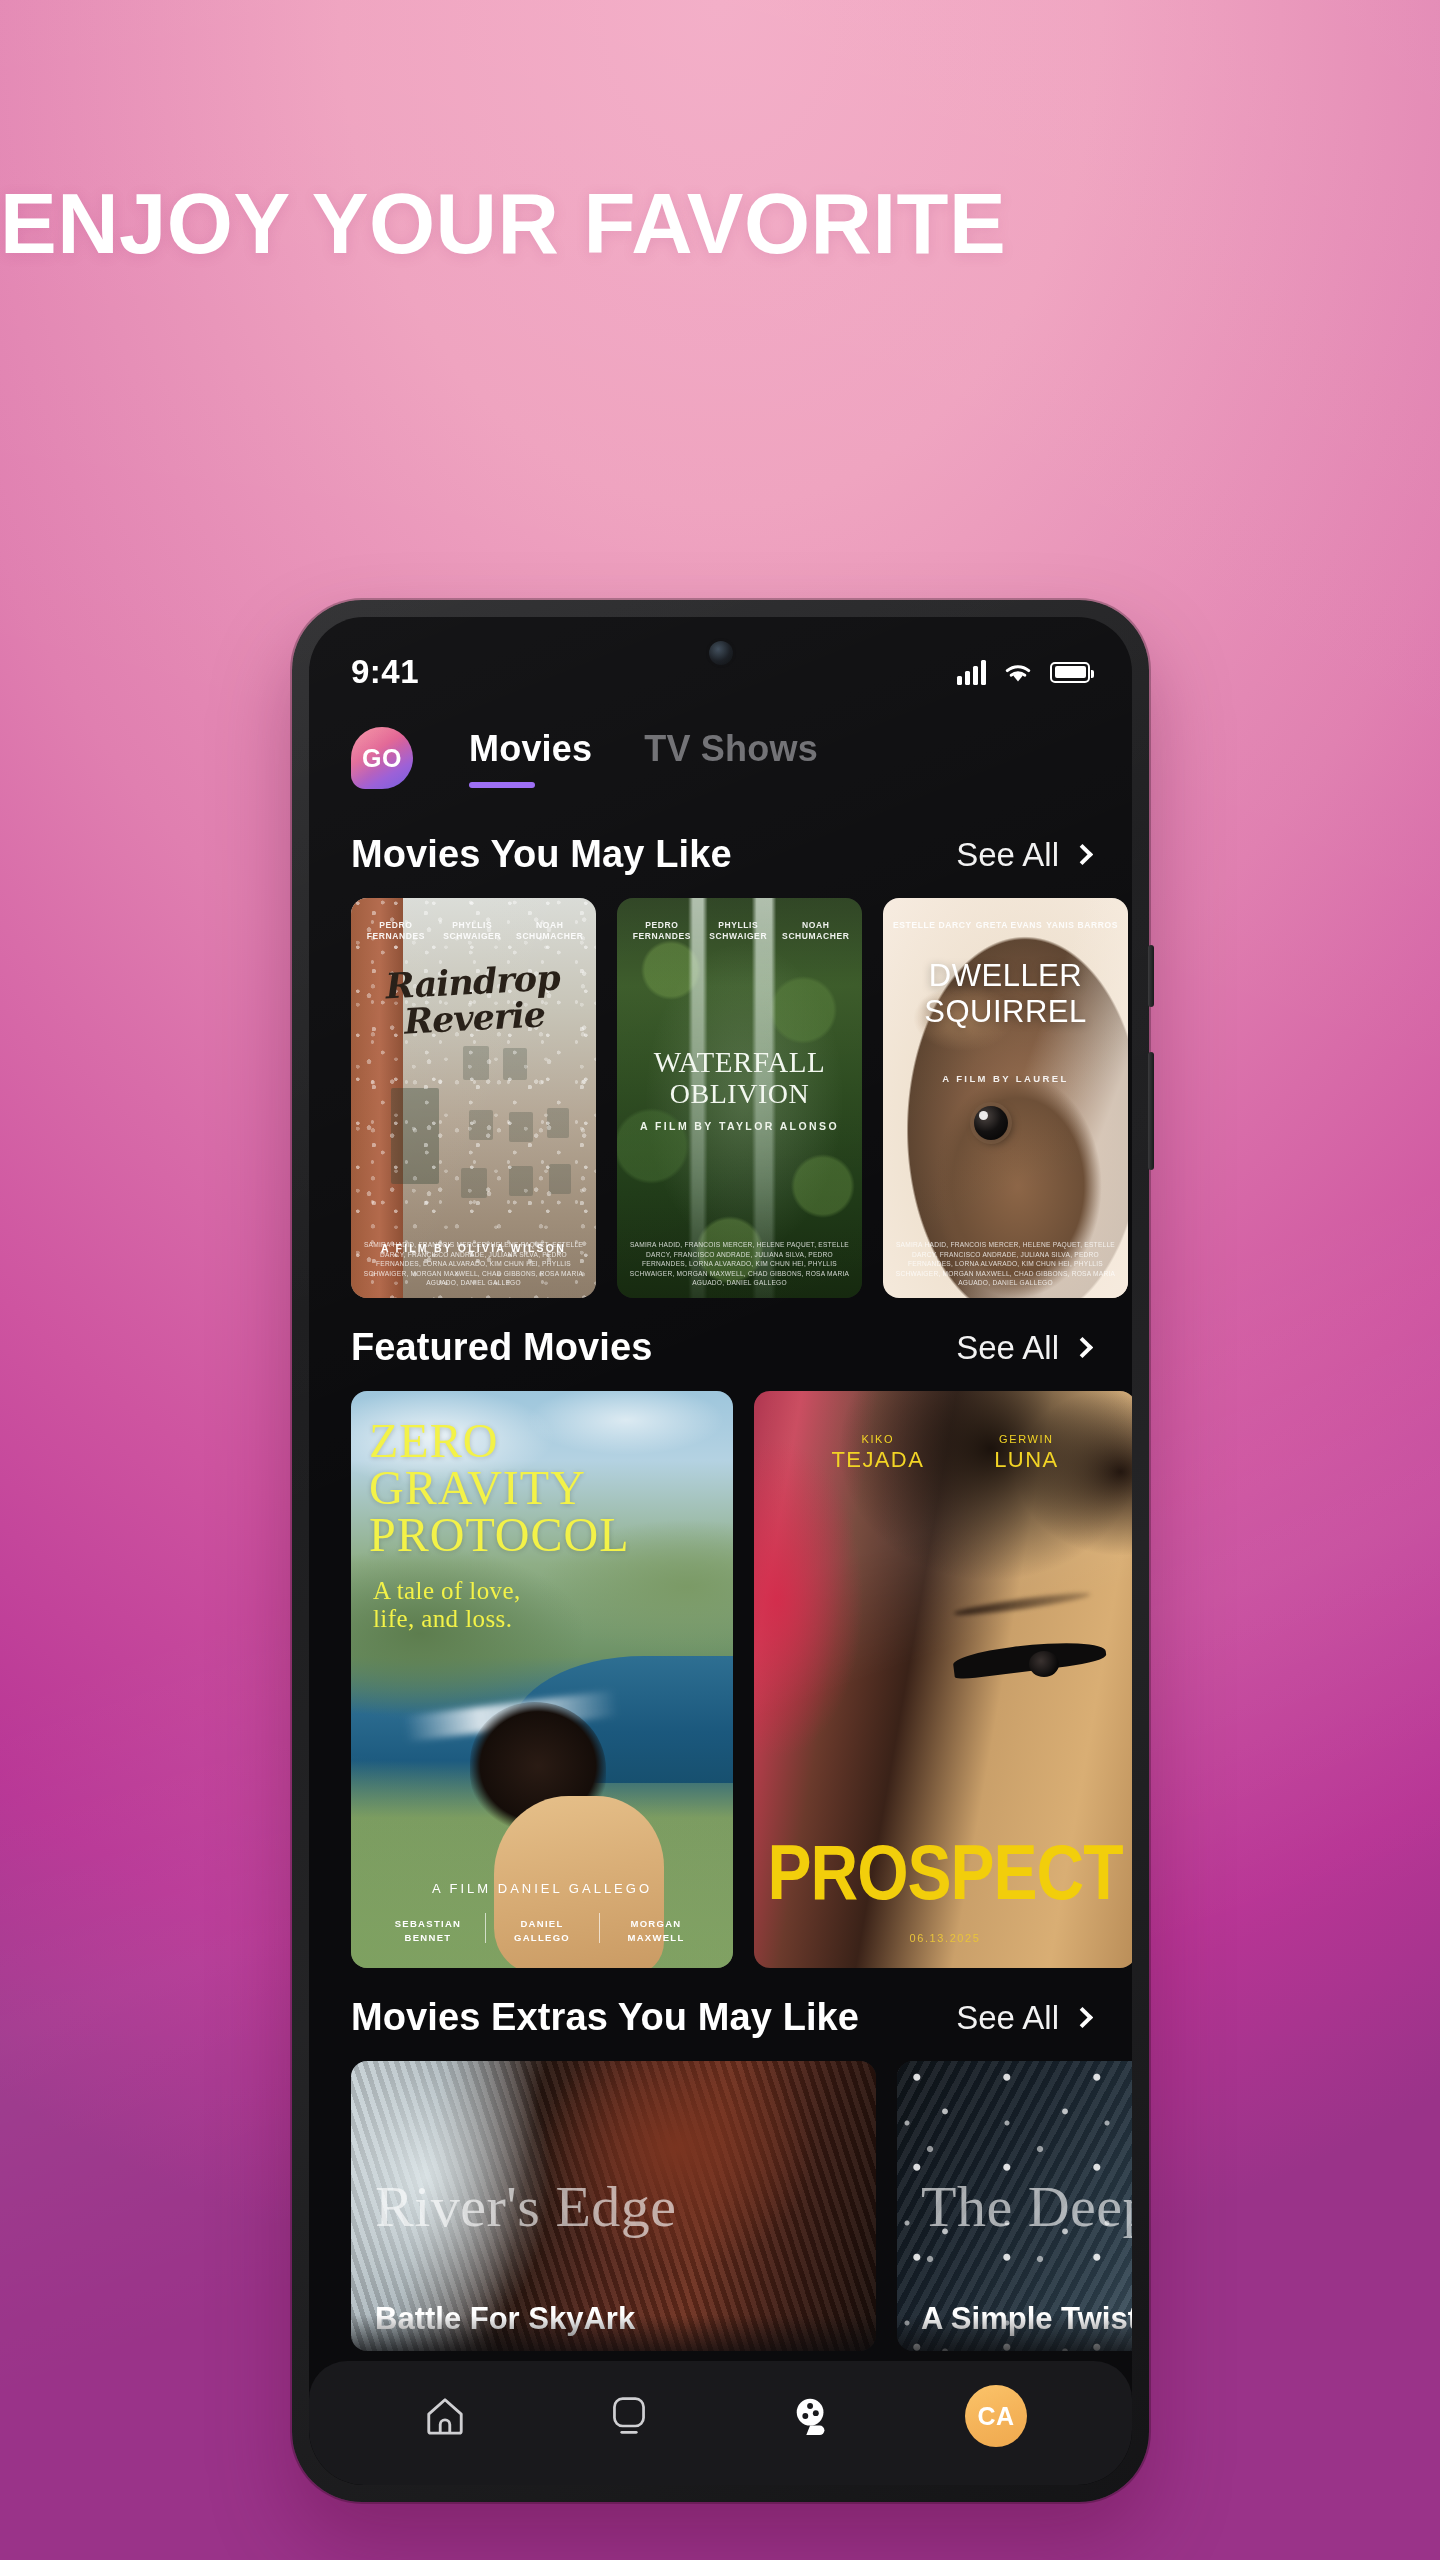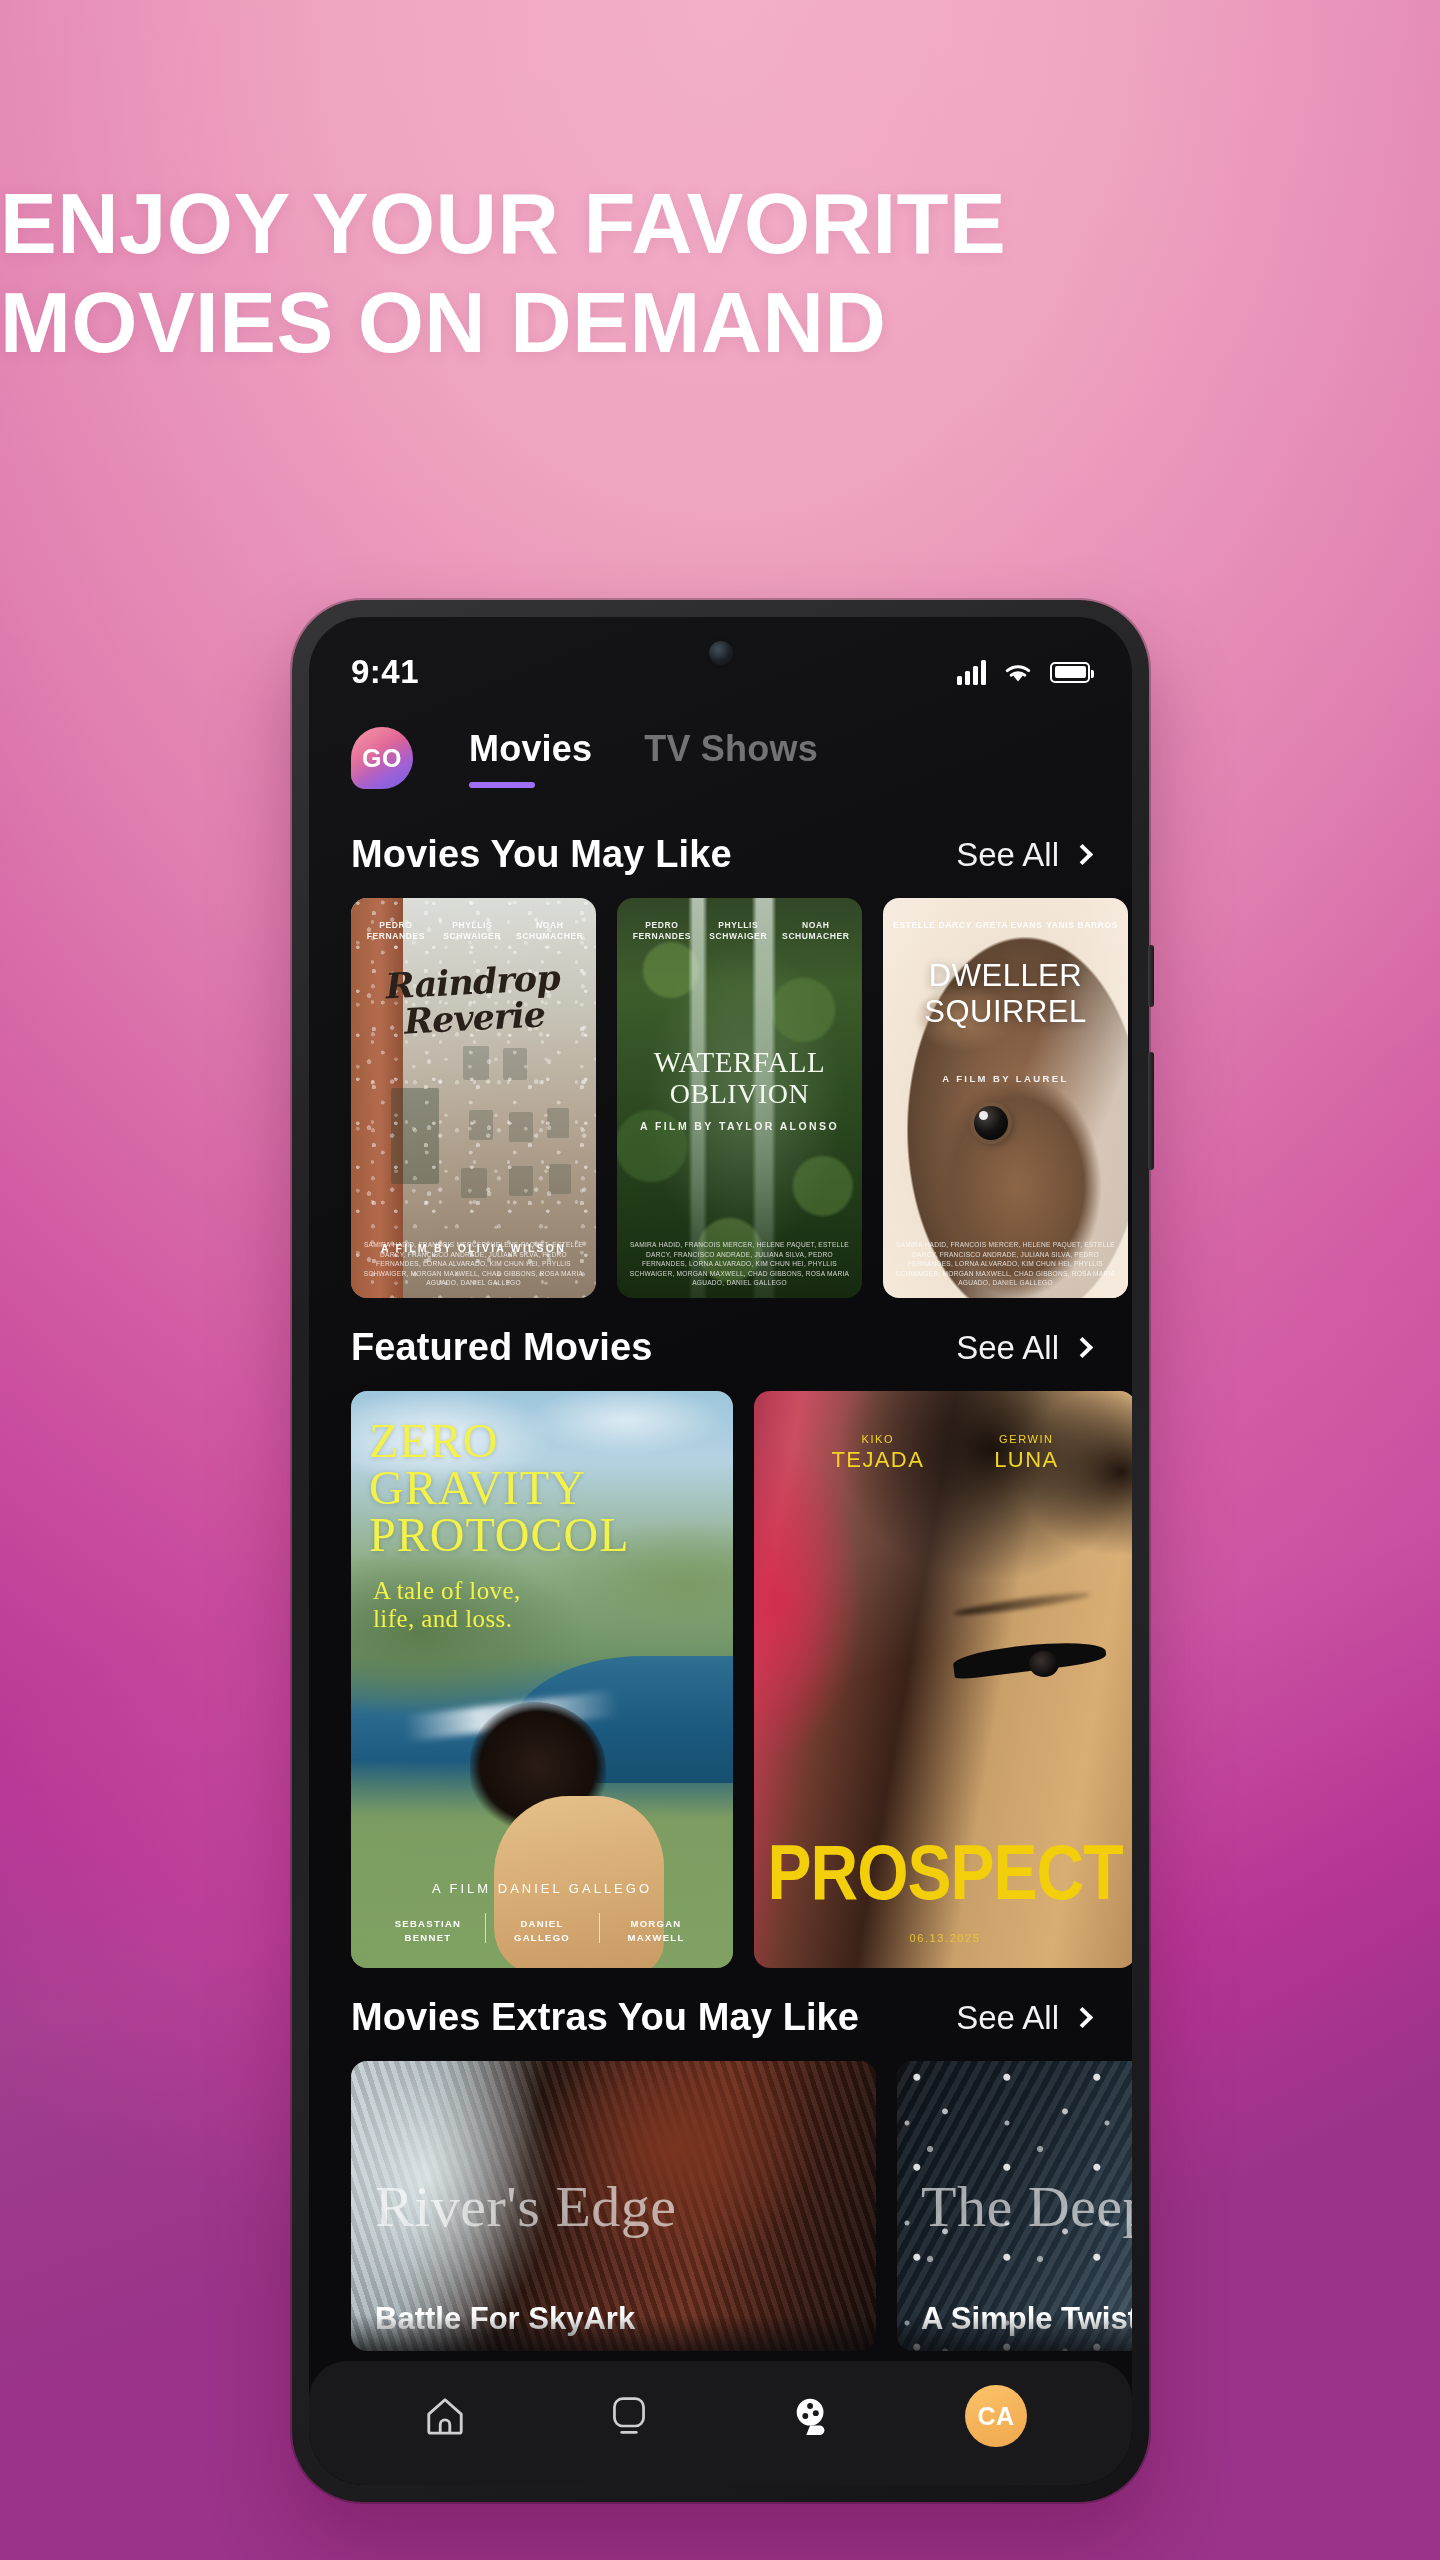--- a/index.html
+++ b/index.html
@@ -362,21 +362,20 @@
   .fade-bottom{ position:absolute; left:0; right:0; bottom:124px; height:46px;
     background:linear-gradient(180deg, rgba(11,11,13,0) 0%, rgba(11,11,13,0.92) 100%); }
 </style>
 </head>
 <body>
 
 <div class="bg-sheen"></div>
 
 <div class="headline">
   <span class="l1">ENJOY YOUR FAVORITE</span>
-  <span class="l2">MOVIES ON DEMAND</span>
 </div>
 
 <div class="phone">
   <div class="side-btn b1"></div>
   <div class="side-btn b2"></div>
 
   <div class="screen">
     <div class="notch-cam"></div>
 
     <div class="statusbar">

